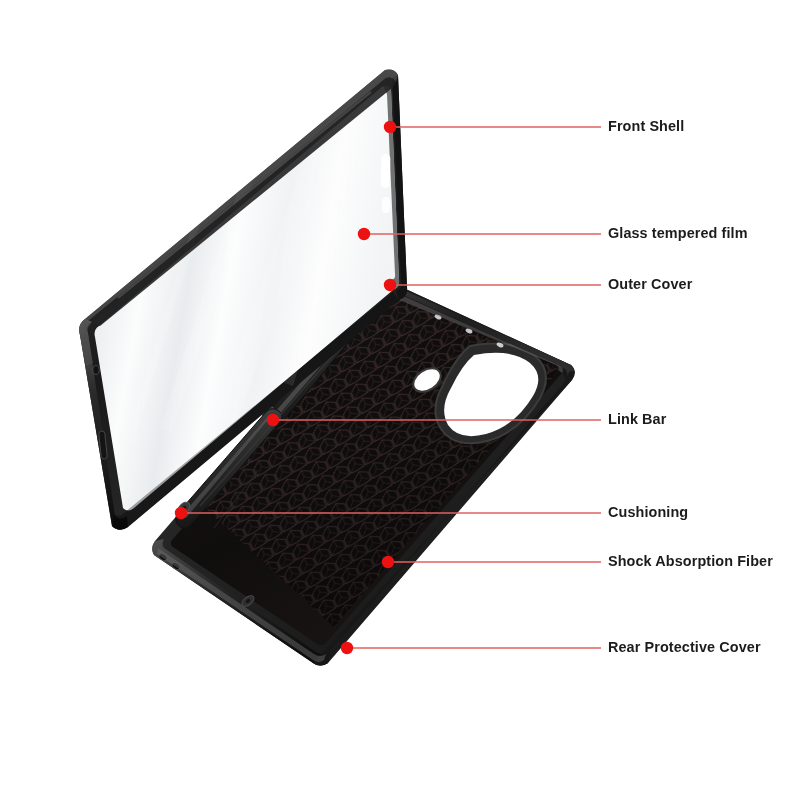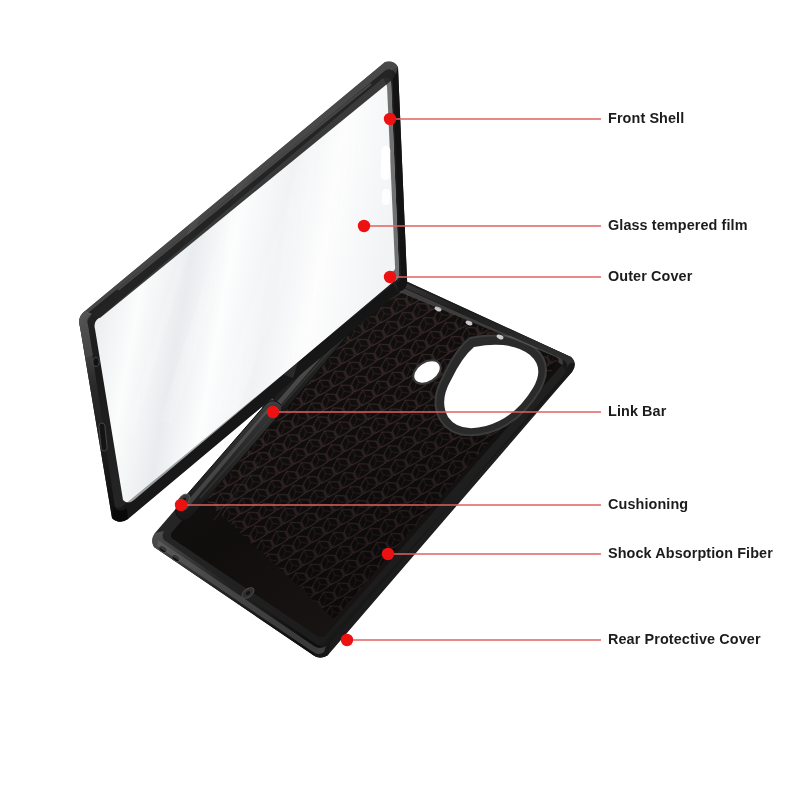--- a/index.html
+++ b/index.html
@@ -14,20 +14,21 @@
     position: relative;
     overflow: hidden;
     font-family: "Liberation Sans", sans-serif;
   }
   #diagram-root {
     position: absolute;
     inset: 0;
     width: 800px;
     height: 584px;
     background: #ffffff;
+    margin-top: 8px;
   }
   svg.scene {
     position: absolute;
     top: 0;
     left: 0;
     width: 800px;
     height: 800px;
     display: block;
   }
   .callout-label {

